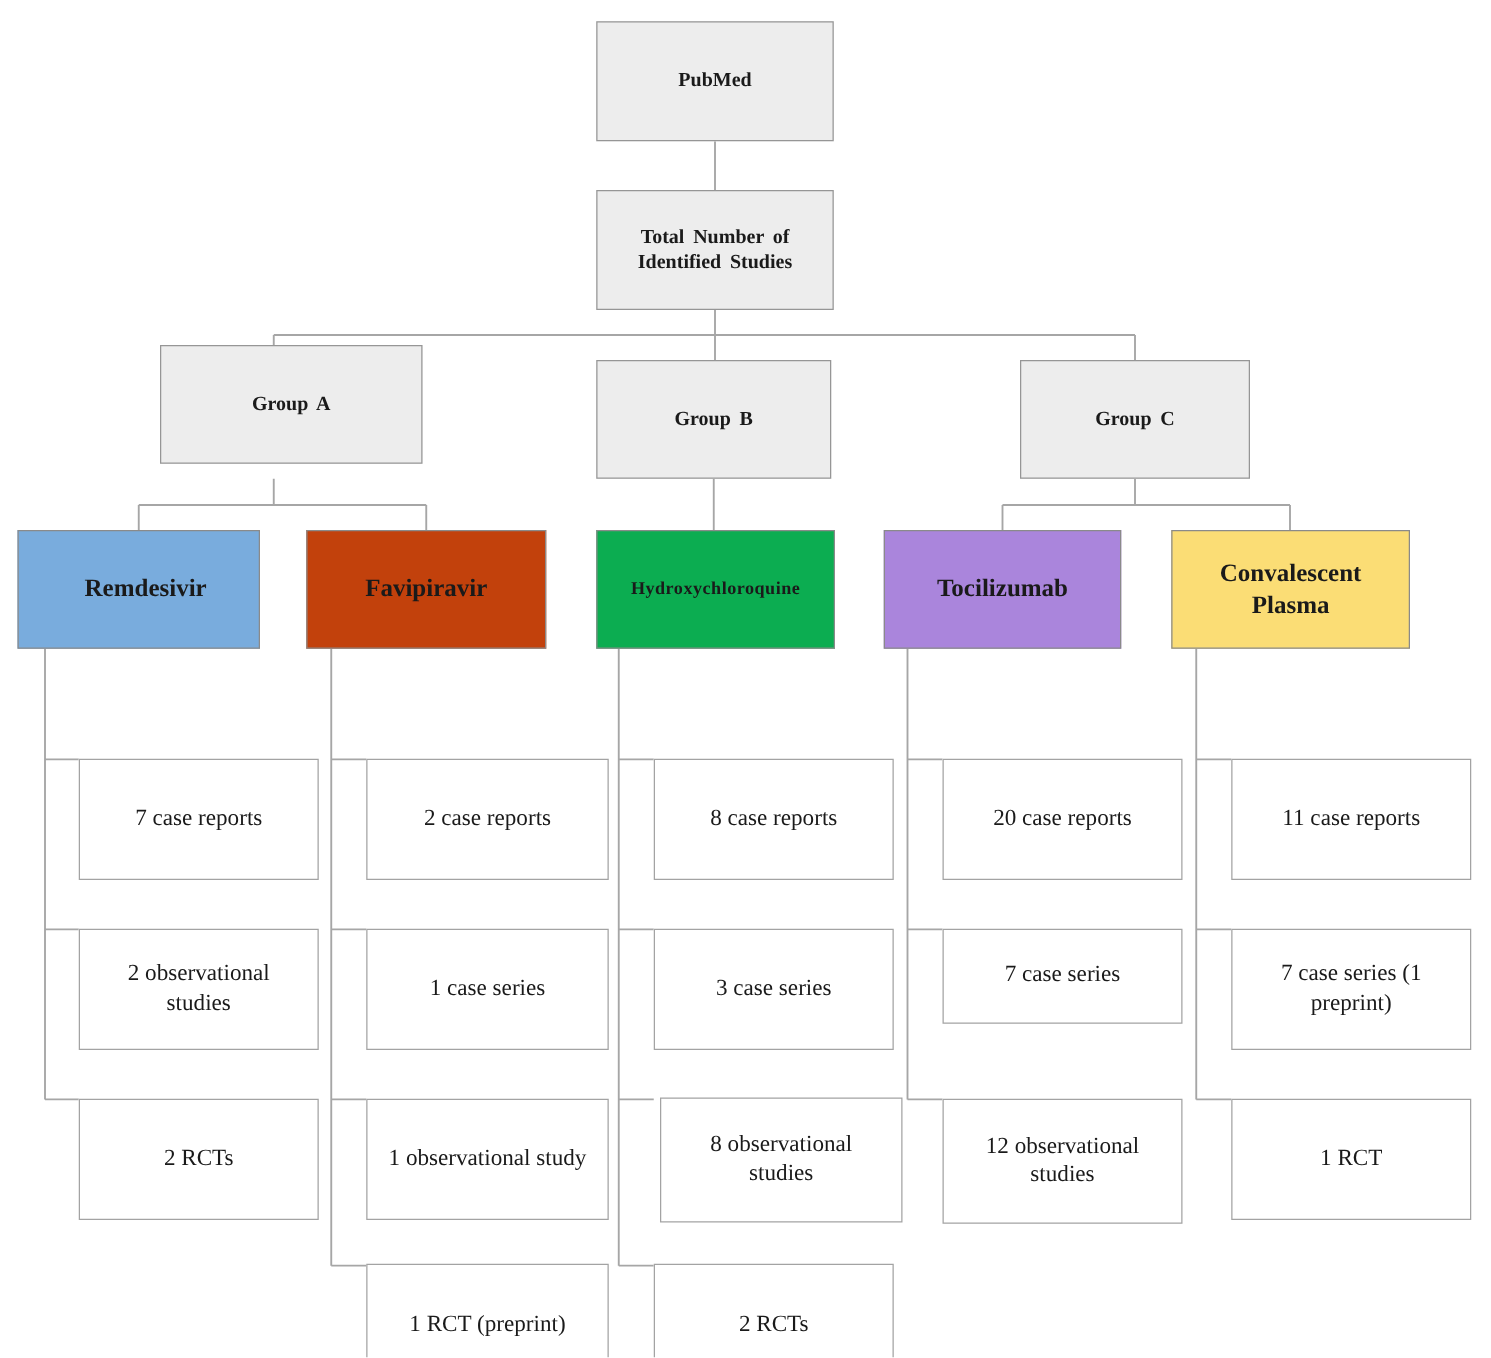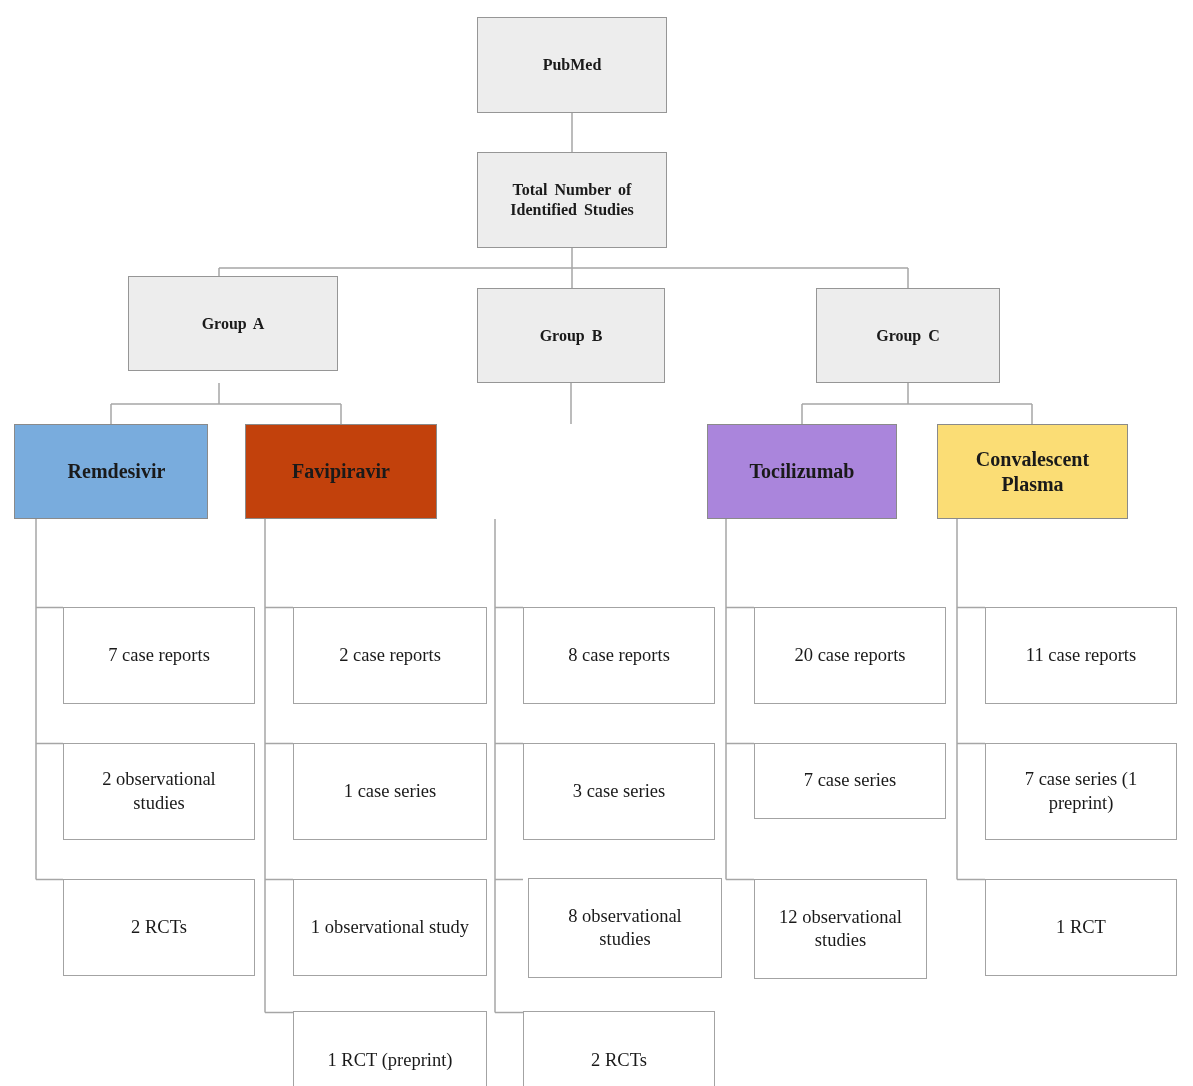--- a/index.html
+++ b/index.html
@@ -102,20 +102,23 @@
   <div class="box gray" style="left:816px;top:288px;width:184px;height:95px">
     <span>Group C</span>
   </div>
 
   <div class="box drug" style="left: 14px; top: 424px; width: 194px; height: 95px; background: rgb(121, 172, 221); padding-left: 19px;">
     <span>Remdesivir</span>
   </div>
   <div class="box drug" style="left: 245px; top: 424px; width: 192px; height: 95px; background: #c2410c;">
     <span>Favipiravir</span>
   </div>
+  <div class="box drug small-label" style="left: 477px; top: 424px; width: 191px; height: 95px; background: rgb(12, 173, 81);">
+    <span>Hydroxychloroquine</span>
+  </div>
   <div class="box drug" style="left: 707px; top: 424px; width: 190px; height: 95px; background: rgb(170, 133, 220);">
     <span>Tocilizumab</span>
   </div>
   <div class="box drug" style="left: 937px; top: 424px; width: 191px; height: 95px; background: rgb(251, 221, 117);">
     <span>Convalescent Plasma</span>
   </div>
 
   <div class="box leaf" style="left:63px;top:559px;width:192px;height:97px">
     <span>7 case reports</span>
   </div>
@@ -151,21 +154,21 @@
   <div class="box leaf" style="left:523px;top:963px;width:192px;height:99px">
     <span>2 RCTs</span>
   </div>
 
   <div class="box leaf" style="left:754px;top:559px;width:192px;height:97px">
     <span>20 case reports</span>
   </div>
   <div class="box leaf" style="left:754px;top:695px;width:192px;height:76px">
     <span>7 case series</span>
   </div>
-  <div class="box leaf" style="left:754px;top:831px;width:173px;height:100px">
+  <div class="box leaf" style="left:754px;top:831px;width:192px;height:100px">
     <span>12 observational studies</span>
   </div>
 
   <div class="box leaf" style="left:985px;top:559px;width:192px;height:97px">
     <span>11 case reports</span>
   </div>
   <div class="box leaf" style="left:985px;top:695px;width:192px;height:97px">
     <span>7 case series (1 preprint)</span>
   </div>
   <div class="box leaf" style="left:985px;top:831px;width:192px;height:97px">

